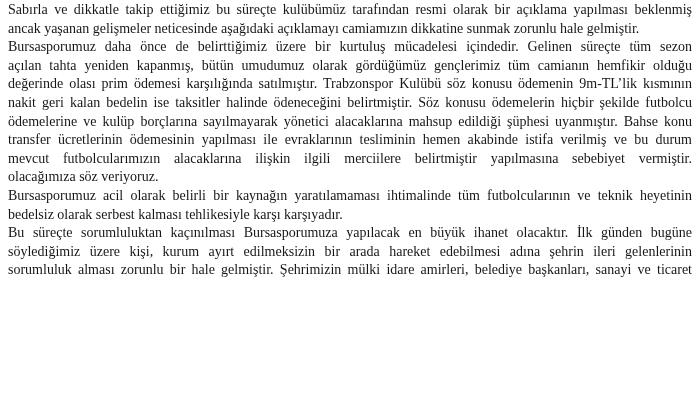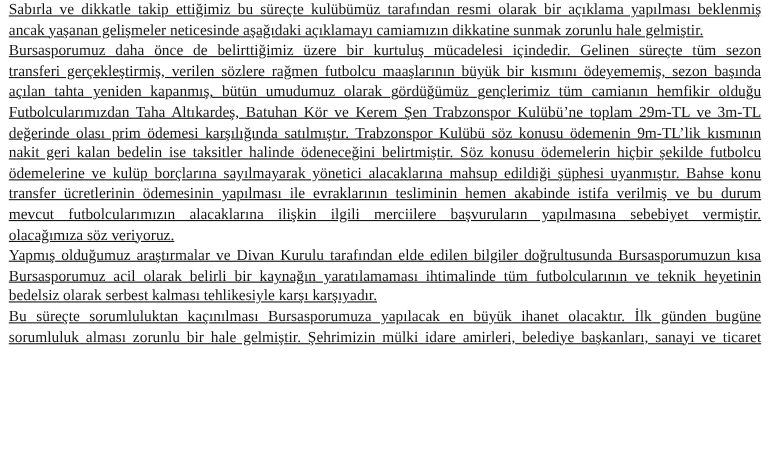--- a/index.html
+++ b/index.html
@@ -16,21 +16,20 @@
     box-sizing: border-box;
     padding: 1px 8px 0 8px;
     font-family: "Liberation Serif", "DejaVu Serif", serif;
     font-size: 14px;
     line-height: 18.6px;
     color: #161616;
   }
   .paragraph {
     margin: 0;
     padding: 0;
-    text-decoration: underline;
   }
   .line {
     text-align: justify;
     text-align-last: justify;
     white-space: normal;
     height: 18.6px;
     overflow: visible;
   }
   .line.para-end {
     text-align: left;
@@ -40,34 +39,32 @@
 </head>
 <body>
 
 <div class="page" id="doc-page" style="background: rgb(255, 255, 255); color: rgb(22, 22, 22);">
     <div class="paragraph">
       <div class="line">Sabırla ve dikkatle takip ettiğimiz bu süreçte kulübümüz tarafından resmi olarak bir açıklama yapılması beklenmiş</div>
       <div class="line para-end">ancak yaşanan gelişmeler neticesinde aşağıdaki açıklamayı camiamızın dikkatine sunmak zorunlu hale gelmiştir.</div>
     </div>
     <div class="paragraph">
       <div class="line">Bursasporumuz daha önce de belirttiğimiz üzere bir kurtuluş mücadelesi içindedir. Gelinen süreçte tüm sezon</div>
-      <div class="line">transferi gerçekleştirmiş, verilen sözlere rağmen futbolcu maaşlarının büyük bir kısmını ödeyememiş, sezon başında</div>
       <div class="line">açılan tahta yeniden kapanmış, bütün umudumuz olarak gördüğümüz gençlerimiz tüm camianın hemfikir olduğu</div>
     </div>
     <div class="paragraph">
-      <div class="line">Futbolcularımızdan Taha Altıkardeş, Batuhan Kör ve Kerem Şen Trabzonspor Kulübü’ne toplam 29m-TL ve 3m-TL</div>
       <div class="line">değerinde olası prim ödemesi karşılığında satılmıştır. Trabzonspor Kulübü söz konusu ödemenin 9m-TL’lik kısmının</div>
       <div class="line">nakit geri kalan bedelin ise taksitler halinde ödeneceğini belirtmiştir. Söz konusu ödemelerin hiçbir şekilde futbolcu</div>
       <div class="line">ödemelerine ve kulüp borçlarına sayılmayarak yönetici alacaklarına mahsup edildiği şüphesi uyanmıştır. Bahse konu</div>
       <div class="line">transfer ücretlerinin ödemesinin yapılması ile evraklarının tesliminin hemen akabinde istifa verilmiş ve bu durum</div>
-      <div class="line">mevcut futbolcularımızın alacaklarına ilişkin ilgili merciilere başvuruların yapılmasına sebebiyet vermiştir.</div>
+      <div class="line">mevcut futbolcularımızın alacaklarına ilişkin ilgili merciilere belirtmiştir yapılmasına sebebiyet vermiştir.</div>
       <div class="line para-end">olacağımıza söz veriyoruz.</div>
     </div>
     <div class="paragraph">
-      <div class="line">Yapmış olduğumuz araştırmalar ve Divan Kurulu tarafından elde edilen bilgiler doğrultusunda Bursasporumuzun kısa</div>
       <div class="line">Bursasporumuz acil olarak belirli bir kaynağın yaratılamaması ihtimalinde tüm futbolcularının ve teknik heyetinin</div>
       <div class="line para-end">bedelsiz olarak serbest kalması tehlikesiyle karşı karşıyadır.</div>
     </div>
     <div class="paragraph">
       <div class="line">Bu süreçte sorumluluktan kaçınılması Bursasporumuza yapılacak en büyük ihanet olacaktır. İlk günden bugüne</div>
+      <div class="line">söylediğimiz üzere kişi, kurum ayırt edilmeksizin bir arada hareket edebilmesi adına şehrin ileri gelenlerinin</div>
       <div class="line">sorumluluk alması zorunlu bir hale gelmiştir. Şehrimizin mülki idare amirleri, belediye başkanları, sanayi ve ticaret</div>
     </div>
   </div>
 
 </body></html>

